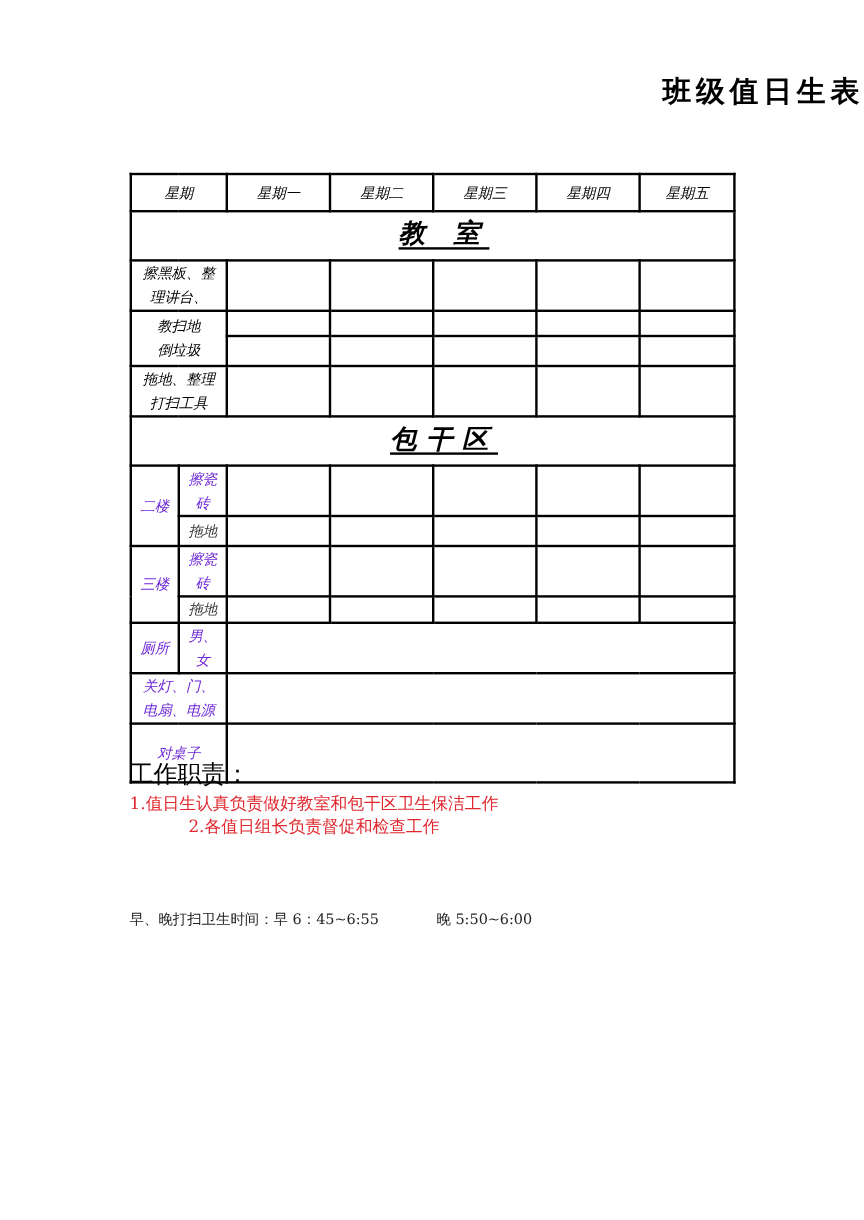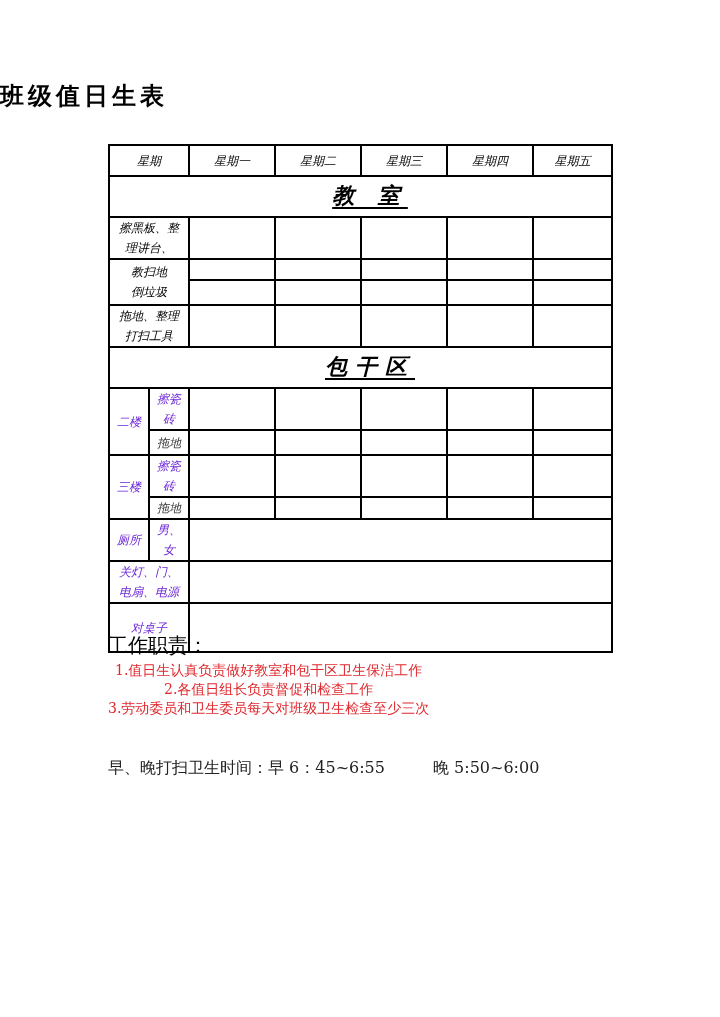--- a/index.html
+++ b/index.html
@@ -1,34 +1,34 @@
 <!DOCTYPE html>
 <html><head>
 <meta charset="utf-8">
 <style>
   html, body { margin: 0; padding: 0; background: #ffffff; }
   body { width: 720px; height: 1017px; position: relative; overflow: hidden;
          font-family: "DejaVu Serif", "Liberation Serif", serif; color: #000; }
-  .title { position: absolute; left: 0; top: 80px; width: 720px; text-align: left;
+  .title { position: absolute; left: 0; top: 60px; width: 720px; text-align: right;
            font-size: 24px; font-weight: bold; letter-spacing: 4px; }
   table.duty { position: absolute; left: 108px; top: 144px; border-collapse: collapse;
                table-layout: fixed; width: 503px; font-style: italic; }
   table.duty td { border: 2.5px solid #000; padding: 0; text-align: center; vertical-align: middle;
                   font-size: 12px; line-height: 20px; box-sizing: border-box; }
   td.hdr { height: 31px; }
   td.section { height: 41px; }
   td.section span { font-size: 22px; font-weight: bold; text-decoration: underline;
                     letter-spacing: 8px; text-underline-offset: 4px; margin-left: 19px; }
   td.label { font-size: 12px; line-height: 20px; }
   td.light { color: #6d28d9; vertical-align: top; padding-top: 1px; margin-top: 32px; }
   td.lightmid { color: #333; }
   .duties-title { position: absolute; left: 108px; top: 632px; font-size: 20px; }
   .duties { position: absolute; left: 108px; top: 661px; color: #e0282e; font-size: 14px; line-height: 19px; }
   .duties div { white-space: nowrap; text-align: center; }
-  .times { position: absolute; left: 108px; top: 758px; font-size: 16px; color: #222; white-space: nowrap; }
+  .times { position: absolute; left: 108px; top: 758px; font-size: 12px; color: #222; white-space: nowrap; }
   .times .eve { margin-left: 48px; }
 </style>
 </head>
 <body>
 
 <div class="title">班级值日生表</div>
 
 <table class="duty">
   <colgroup>
     <col style="width:40px">
@@ -162,18 +162,17 @@
     <td class="light" colspan="2">对桌子</td>
     <td colspan="5"></td>
   </tr>
 </tbody>
   </table>
 
 <div class="duties-title">工作职责：</div>
 <div class="duties">
   <div>1.值日生认真负责做好教室和包干区卫生保洁工作</div>
   <div>2.各值日组长负责督促和检查工作</div>
-  <div>3.劳动委员和卫生委员每天对班级卫生检查至少三次</div>
 </div>
 
 <div class="times">
   <span>早、晚打扫卫生时间：早 6：45~6:55</span><span class="eve">晚 5:50~6:00</span>
 </div>
 
 </body></html>

